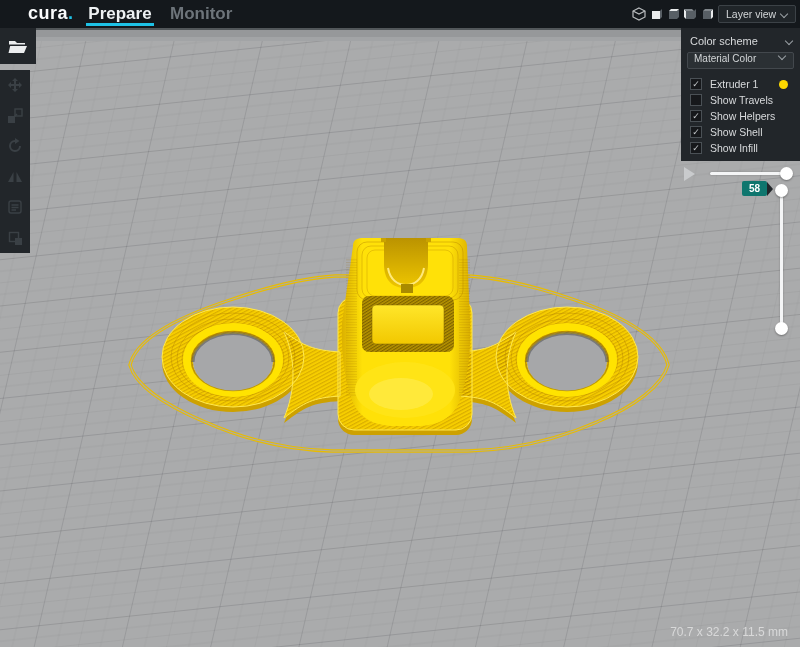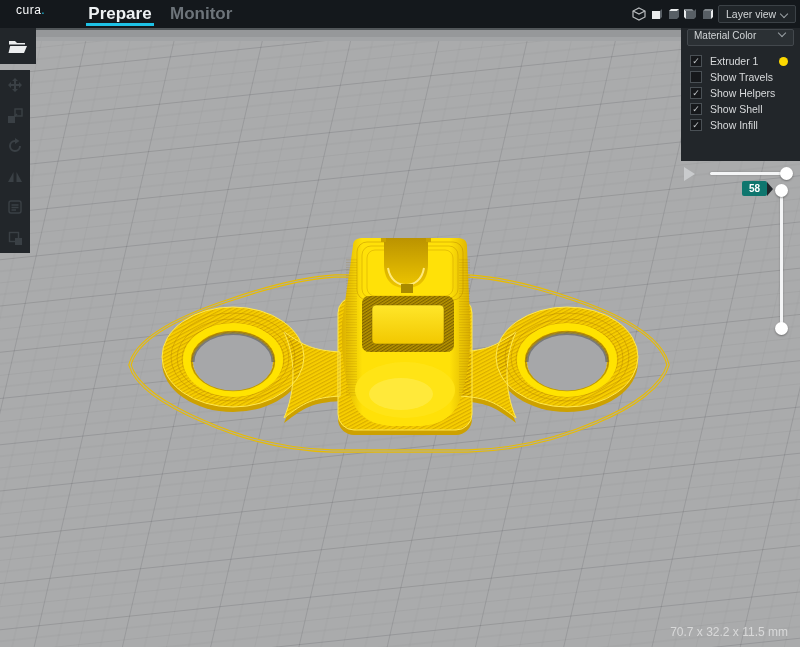--- a/index.html
+++ b/index.html
@@ -1,21 +1,21 @@
 <!DOCTYPE html>
 <html><head>
 <meta charset="utf-8">
 <style>
   html,body{margin:0;padding:0;}
   body{width:800px;height:647px;overflow:hidden;position:relative;background:#aaabac;
        font-family:"Liberation Sans",sans-serif;-webkit-font-smoothing:antialiased;}
 
   
   #topbar{position:absolute;top:0;left:0;width:800px;height:28px;background:#14181c;z-index:40;}
-  .logo{position:absolute;left:16px;top:3px;font-size:12px;font-weight:normal;color:#fafbfc;letter-spacing:.5px;}
+  .logo{position:absolute;left:28px;top:3px;font-size:18px;font-weight:bold;color:#fafbfc;letter-spacing:.5px;}
   .logo .dot{color:#1ec2e7;}
   .tab{position:absolute;top:0;height:28px;line-height:27px;font-size:17px;font-weight:bold;text-align:center;cursor:pointer;}
   .tab.active{color:#eef1f3;}
   .tab.active::after{content:'';position:absolute;left:0;right:0;bottom:2px;height:3px;background:#1ec2e7;}
   .tab.inactive{color:#6d747a;}
   #tab-prepare{left:86px;width:68px;}
   #tab-monitor{left:170px;width:58px;}
   .vicons{position:absolute;left:632px;top:7px;display:flex;gap:3px;}
   .vicon{width:14px;height:14px;display:block;cursor:pointer;}
   .hdr-dd{position:absolute;left:718px;top:5px;width:69px;height:16px;background:#202529;
@@ -254,20 +254,24 @@
     </div>
     <div class="tool-btn">
       <svg width="16" height="16" viewBox="0 0 16 16">
           <rect x="2.5" y="2.5" width="9" height="9" fill="none" stroke="#3a4045" stroke-width="1.4"></rect>
           <rect x="8" y="8" width="7" height="7" fill="#3a4045"></rect>
         </svg>
     </div>
   </div>
 
   <div class="panel">
+    <div class="ps-row">
+      <span>Color scheme</span>
+      <span class="chev"></span>
+    </div>
     <div class="dropdown">
       <span>Material Color</span>
       <span class="chev"></span>
     </div>
     <div class="options">
         <div class="opt-row">
           <span class="cb">✓</span>
           <span>Extruder 1</span>
           <span class="swatch" style="background: rgb(252, 216, 0);"></span>
         </div>

